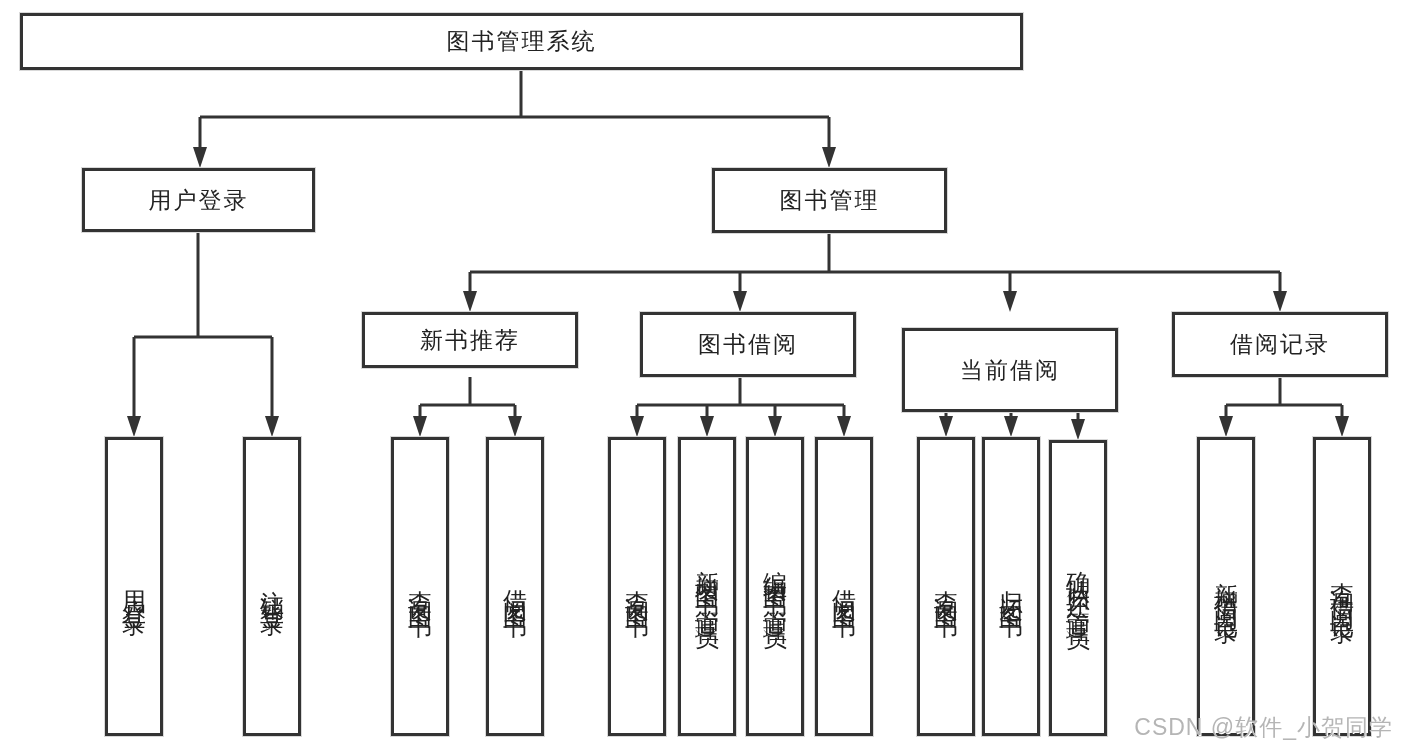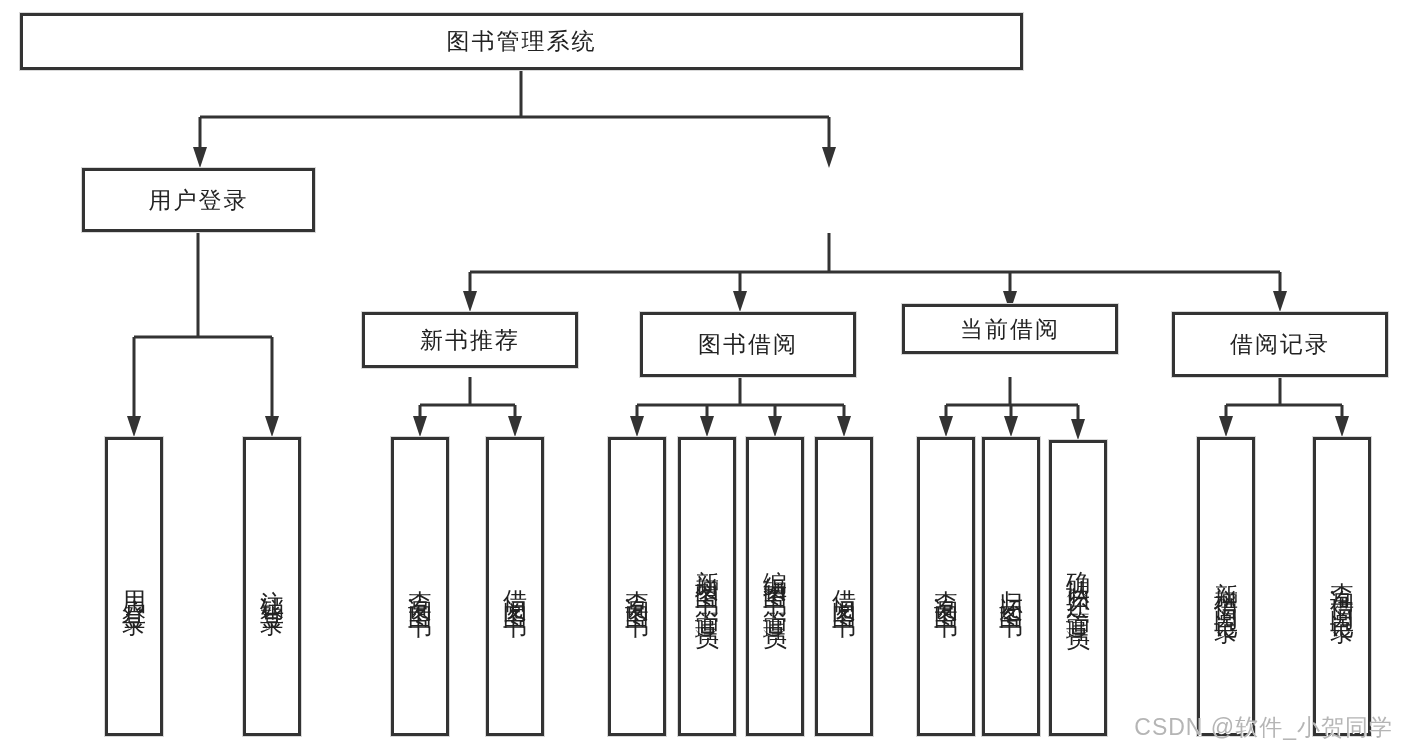--- a/index.html
+++ b/index.html
@@ -79,24 +79,25 @@
       <polygon points="1011,437 1004,416 1018,416"></polygon>
       <polygon points="1078,440 1071,419 1085,419"></polygon>
       <polygon points="1226,437 1219,416 1233,416"></polygon>
       <polygon points="1342,437 1335,416 1349,416"></polygon>
     </g>
   </svg>
 
   <div class="hnode" style="left:20px;top:13px;width:1003px;height:57px;">图书管理系统</div>
 
   <div class="hnode" style="left:82px;top:168px;width:233px;height:64px;">用户登录</div>
+  <div class="hnode" style="left:712px;top:168px;width:235px;height:65px;">图书管理</div>
 
   <div class="hnode" style="left:362px;top:312px;width:216px;height:56px;">新书推荐</div>
   <div class="hnode" style="left:632px;top:312px;width:216px;height:65px;margin-left:8px;">图书借阅</div>
-  <div class="hnode" style="left:902px;top:304px;width:216px;height:50px;">当前借阅</div>
+  <div class="hnode" style="left:902px;top:328px;width:216px;height:84px;">当前借阅</div>
   <div class="hnode" style="left:1172px;top:312px;width:216px;height:65px;">借阅记录</div>
 
   <div class="vnode" style="left:105px;">
     <span>用户登录</span>
   </div>
   <div class="vnode" style="left:243px;">
     <span>注销登录</span>
   </div>
 
   <div class="vnode" style="left:391px;">

